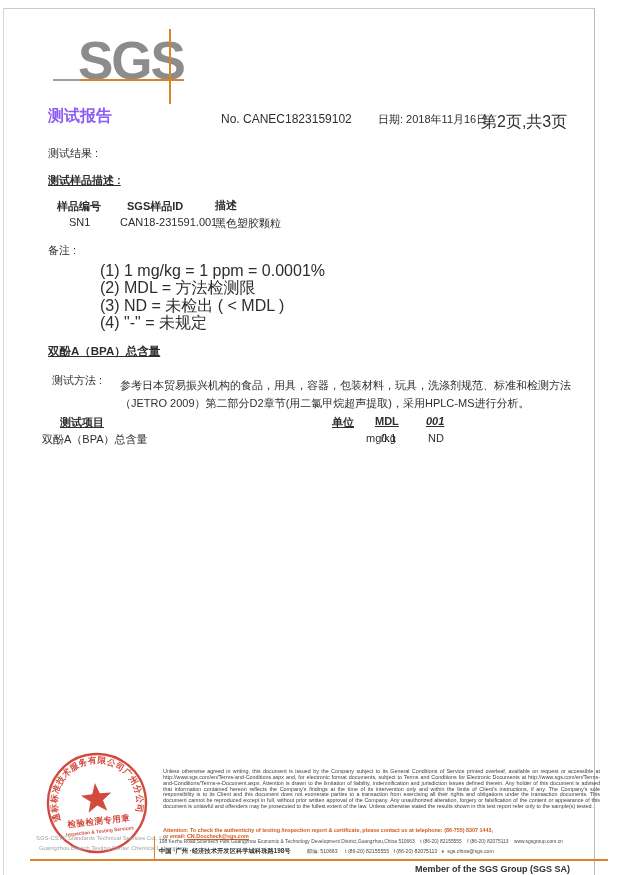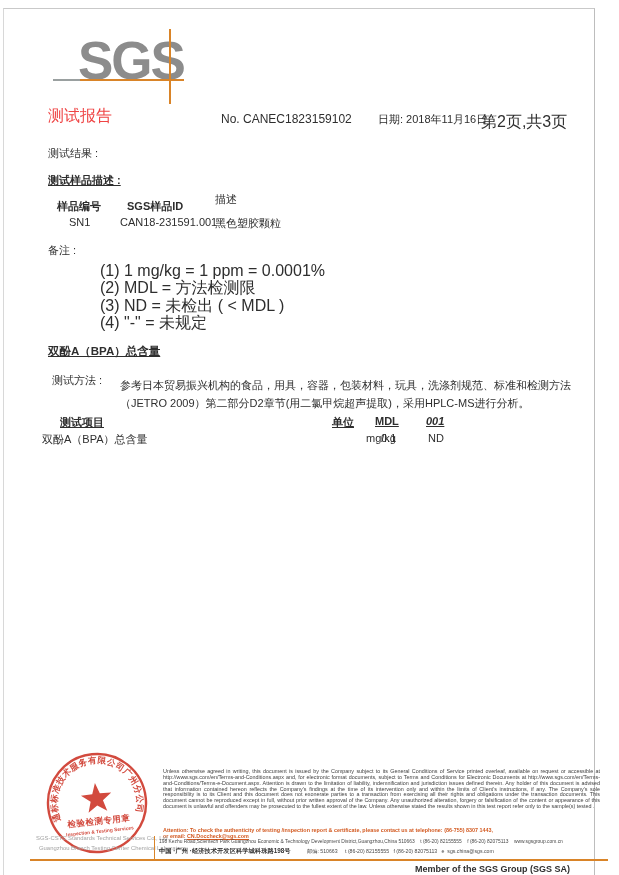--- a/index.html
+++ b/index.html
@@ -18,33 +18,33 @@
   }
 
   
   .logo-text { left:78px; top:34px; font-size:53px; line-height:1; font-weight:bold;
     letter-spacing:-2px; color:#8c8c8c; }
   .rule-gray   { left:53px;  top:79px; width:27px;  height:2px; background:#9aa0a0; }
   .rule-orange { left:80px;  top:79px; width:104px; height:2px; background:#d98428; }
   .rule-vert   { left:169px; top:29px; width:2px;  height:75px; background:#d98428; }
 
   
-  .report-title { left:48px;  top:106px; font-size:16px; font-weight:normal; color:#ef4444; }
+  .report-title { left:48px;  top:106px; font-size:16px; font-weight:bold; color:#8b5cf6; }
   .report-no    { left:221px; top:112px; font-size:12px; }
   .report-date  { left:378px; top:112px; font-size:11px; }
   .report-page  { left:481px; top:112px; font-size:16px; }
 
   .txt11 { font-size:11px; }
 
   .results-label { left:48px; top:146px; }
   .sample-desc-title { left:48px; top:173px; font-weight:bold; text-decoration:underline; }
 
   .st-h-sample { left:57px;  top:199px; font-weight:bold; }
   .st-h-id     { left:127px; top:199px; font-weight:bold; }
-  .st-h-desc   { left:215px; top:192px; font-weight:normal; }
+  .st-h-desc   { left:215px; top:198px; font-weight:bold; }
   .st-r-sample { left:69px;  top:216px; }
   .st-r-id     { left:120px; top:216px; }
   .st-r-desc   { left:215px; top:216px; }
 
   .notes-label { left:48px; top:243px; }
   .notes-list  { left:100px; top:262px; font-size:16px; line-height:17.3px; }
 
   .bpa-title { left:48px; top:344px; font-size:11.5px; font-weight:bold; text-decoration:underline; }
   .method-label { left:52px; top:373px; }
   .method-text  { left:120px; top:377px; width:466px; font-size:11px; line-height:17.5px; }

